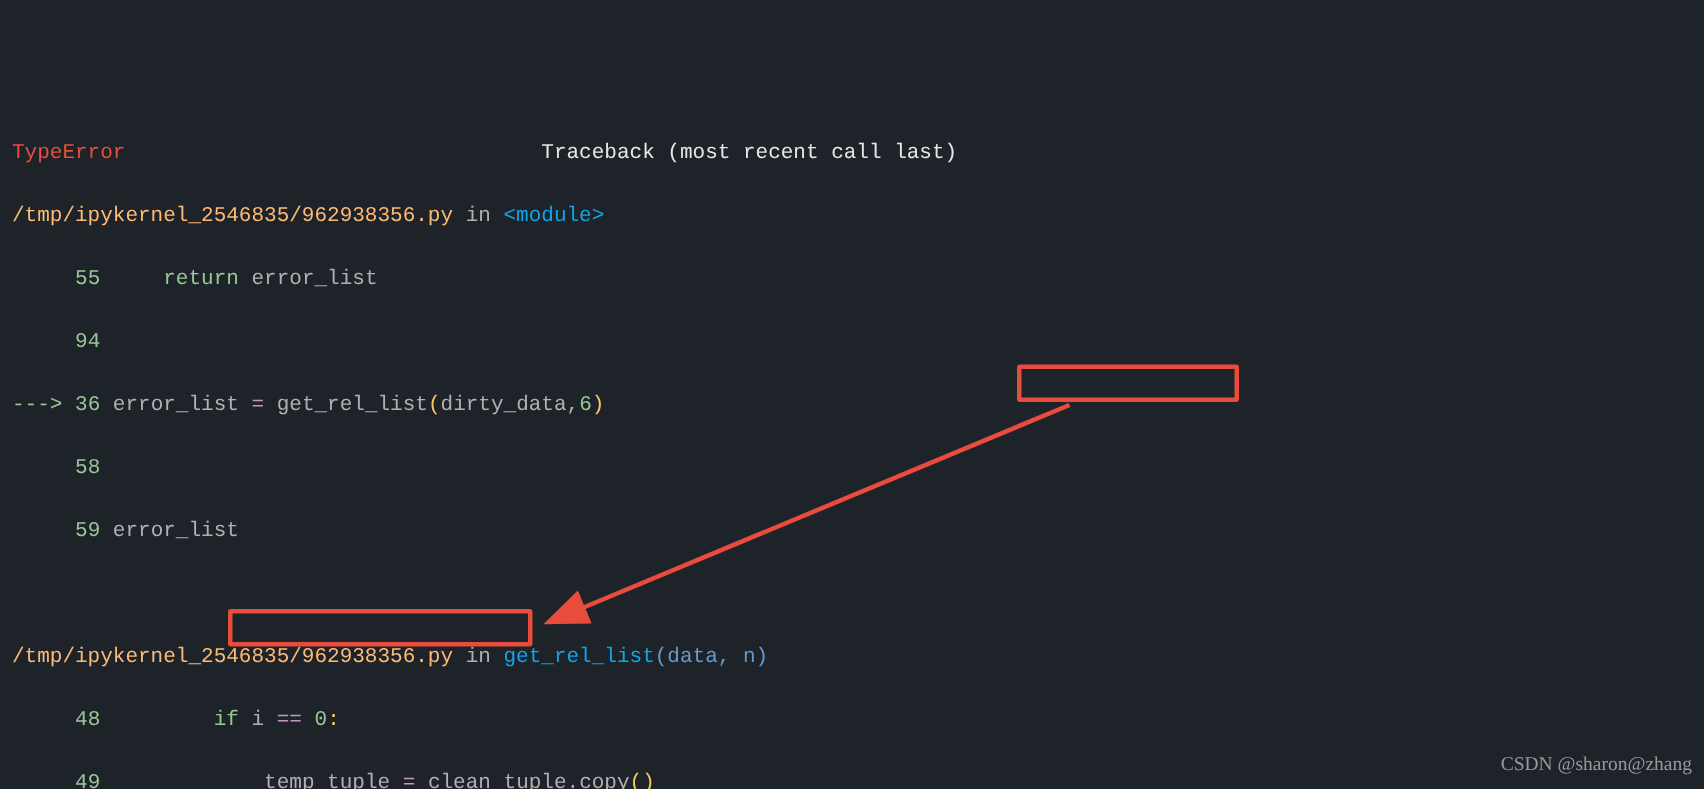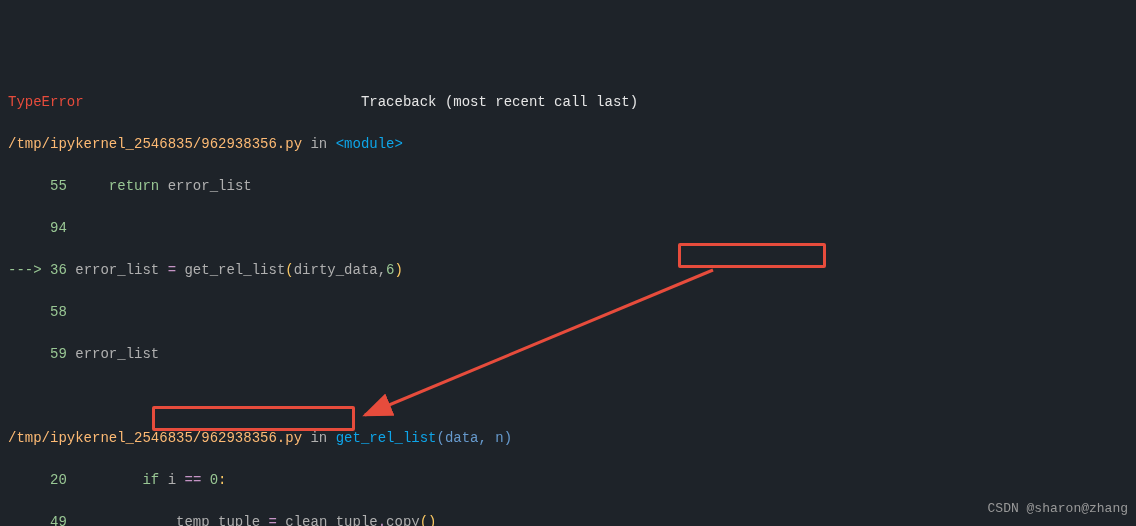--- a/index.html
+++ b/index.html
@@ -37,21 +37,21 @@
     .arrow-svg {
       position: absolute;
       pointer-events: none;
     }
     .watermark {
       position: absolute;
       bottom: 8px;
       right: 8px;
       color: #999;
       font-size: 13px;
-      font-family: Liberation Mono, monospace;
+      font-family: Liberation Serif, serif;
       margin-left: 44px;
     }
     .line {
       display: block;
       height: 21px;
       font-family: Liberation Mono, monospace;
     }
   </style>
 </head>
 <body>
@@ -60,21 +60,21 @@
 
 <span class="line"><span class="c-red">TypeError</span><span>                                 </span><span>Traceback (most recent call last)</span></span>
 <span class="line"><span class="c-darkcyan">/tmp/ipykernel_2546835/962938356.py</span><span class="c-grayish"> in </span><span class="c-cyan">&lt;module&gt;</span></span>
 <span class="line"><span class="c-green">     </span><span class="c-green">55</span><span>     </span><span class="c-green">return</span><span class="c-grayish"> error_list</span></span>
 <span class="line"><span class="c-green">     </span><span class="c-green">94</span></span>
 <span class="line"><span class="c-green">---&gt; </span><span class="c-green">36</span><span class="c-grayish"> error_list </span><span class="c-purple">=</span><span class="c-grayish"> get_rel_list</span><span class="c-yellow">(</span><span class="c-grayish">dirty_data</span><span class="c-grayish">,</span><span class="c-green">6</span><span class="c-yellow">)</span></span>
 <span class="line"><span class="c-green">     </span><span class="c-green">58</span></span>
 <span class="line"><span class="c-green">     </span><span class="c-green">59</span><span class="c-grayish"> error_list</span></span>
 <span class="line"> </span>
 <span class="line"><span class="c-darkcyan">/tmp/ipykernel_2546835/962938356.py</span><span class="c-grayish"> in </span><span class="c-cyan">get_rel_list</span><span class="c-blue">(data, n)</span></span>
-<span class="line"><span class="c-green">     </span><span class="c-green">20</span><span>         </span><span class="c-green">if</span><span class="c-grayish"> i </span><span class="c-purple">==</span><span class="c-green"> 0</span><span class="c-yellow">:</span></span>
+<span class="line"><span class="c-green">     </span><span class="c-green">48</span><span>         </span><span class="c-green">if</span><span class="c-grayish"> i </span><span class="c-purple">==</span><span class="c-green"> 0</span><span class="c-yellow">:</span></span>
 <span class="line"><span class="c-green">     </span><span class="c-green">49</span><span>             </span><span class="c-grayish">temp_tuple </span><span class="c-purple">=</span><span class="c-grayish"> clean_tuple</span><span class="c-purple">.</span><span class="c-grayish">copy</span><span class="c-yellow">()</span></span>
 
 
 
 
 
 
 
 
 

